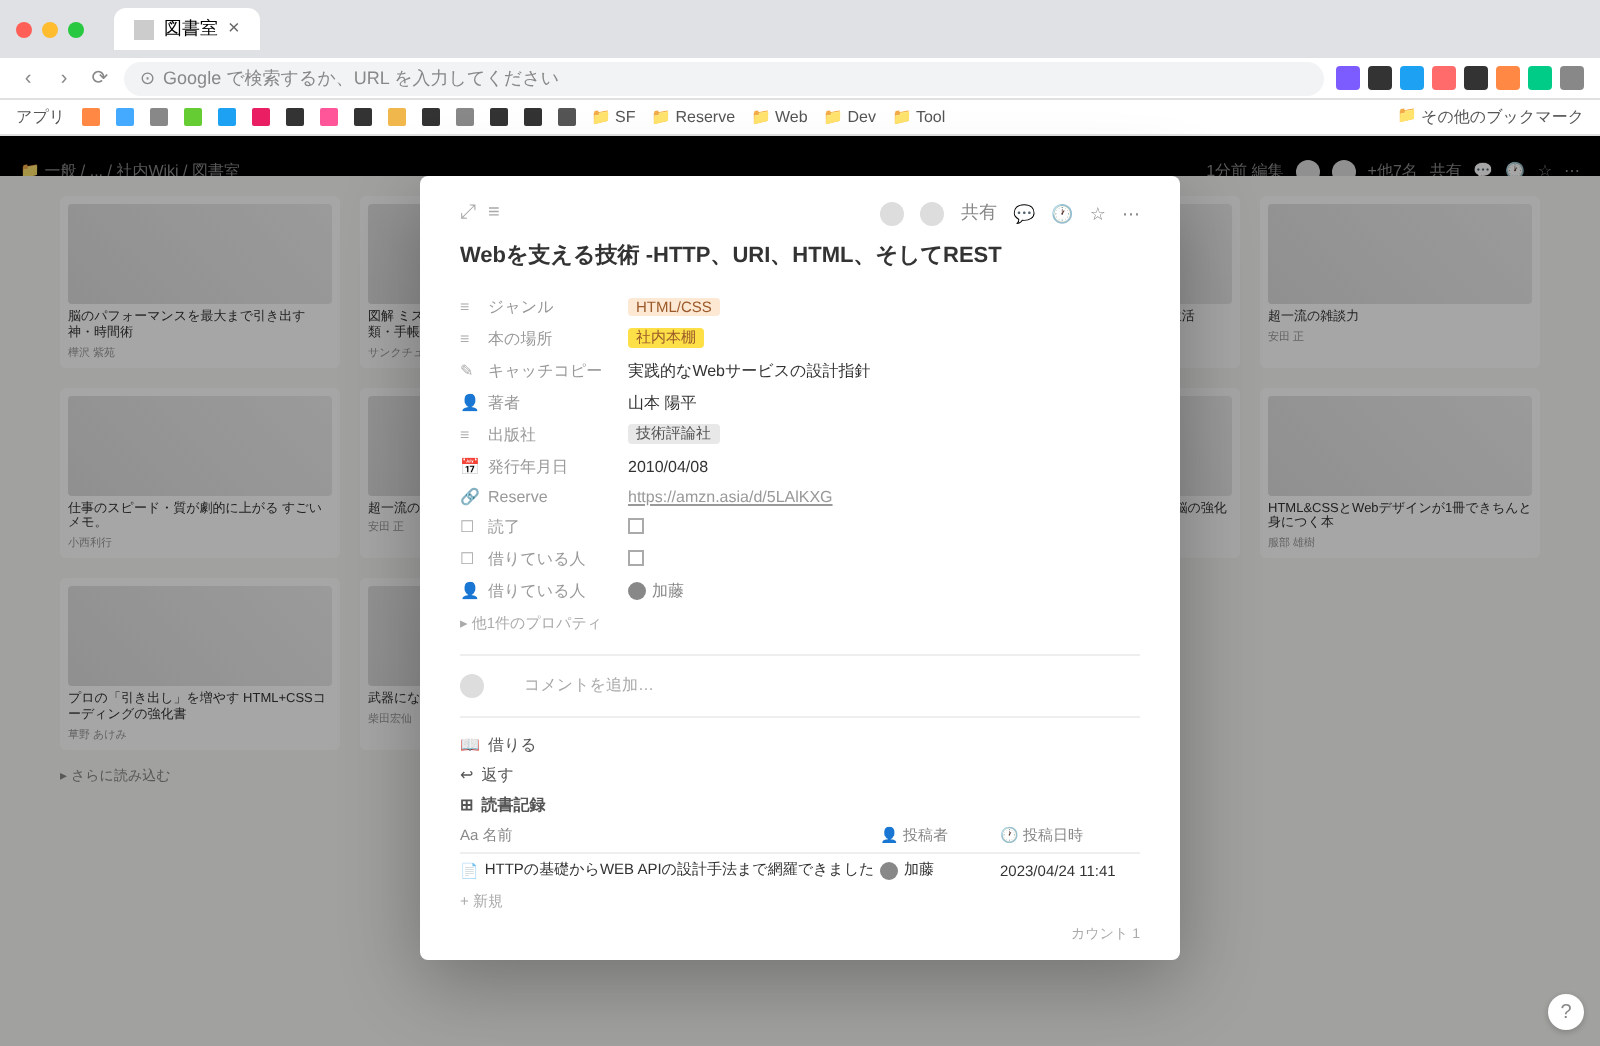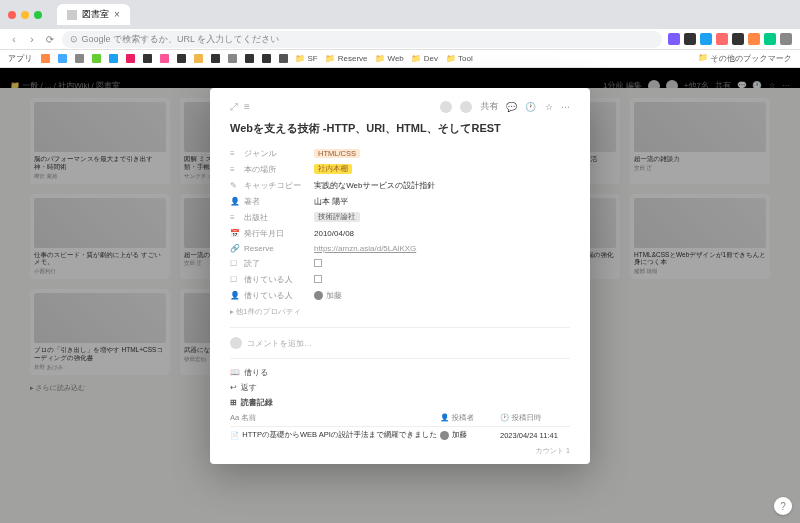--- a/index.html
+++ b/index.html
@@ -40,21 +40,21 @@
 .prop-val{color:#333}
 .tag{background:#fde8d4;color:#9b5a2a;padding:0 4px;border-radius:2px;font-size:7.5px}
 .tag2{background:#fde047;color:#9b5a2a;padding:0 4px;border-radius:2px;font-size:7.5px}
 .tag3{background:#e8e8e8;color:#555;padding:0 4px;border-radius:2px;font-size:7.5px}
 .link{color:#999;text-decoration:underline}
 .checkbox{width:8px;height:8px;border:1px solid #aaa;display:inline-block}
 .person{display:flex;align-items:center;gap:3px}
 .person-av{width:9px;height:9px;border-radius:50%;background:#888}
 .more-props{color:#aaa;font-size:7.5px;padding:4px 0}
 .sep{border:0;border-top:1px solid #eee;margin:6px 0}
-.comment-row{display:flex;align-items:center;gap:5px;font-size:8px;color:#aaa;padding:3px 0}
+.comment-row{display:flex;align-items:flex-start;gap:20px;font-size:8px;color:#aaa;padding:3px 0}
 .backlink{font-size:7.5px;color:#888;padding:2px 0}
 .action-row{display:flex;align-items:center;gap:4px;font-size:8px;color:#555;padding:2px 0}
 .table-head{display:flex;font-size:7.5px;color:#888;padding:3px 0;border-bottom:1px solid #eee}
 .th1{flex:1}.th2{width:60px}.th3{width:70px}
 .table-row{display:flex;font-size:7.5px;color:#333;padding:3px 0;align-items:center}
 .table-row .th1{display:flex;align-items:center;gap:3px}
 .new-row{font-size:7.5px;color:#aaa;padding:3px 0}
 .count{text-align:right;font-size:7px;color:#aaa;padding-top:3px}
 .help-btn{position:absolute;bottom:8px;right:8px;width:18px;height:18px;border-radius:50%;background:#fff;box-shadow:0 1px 3px rgba(0,0,0,0.2);display:flex;align-items:center;justify-content:center;font-size:10px;color:#888}
 .readmore{font-size:7px;color:#888;margin-top:8px}
@@ -314,17 +314,18 @@
       <div class="th1">
           <span>📄</span>
           <span>HTTPの基礎からWEB APIの設計手法まで網羅できました</span>
         </div>
       <div class="th2 person">
           <span class="person-av"></span>
           <span>加藤</span>
         </div>
       <div class="th3">2023/04/24 11:41</div>
     </div>
+    <div class="new-row">+ 新規</div>
     <div class="count"><span>カウント</span> <span>1</span></div>
   </div>
 </div>
 
 <div class="help-btn">?</div>
 
 </body></html>

